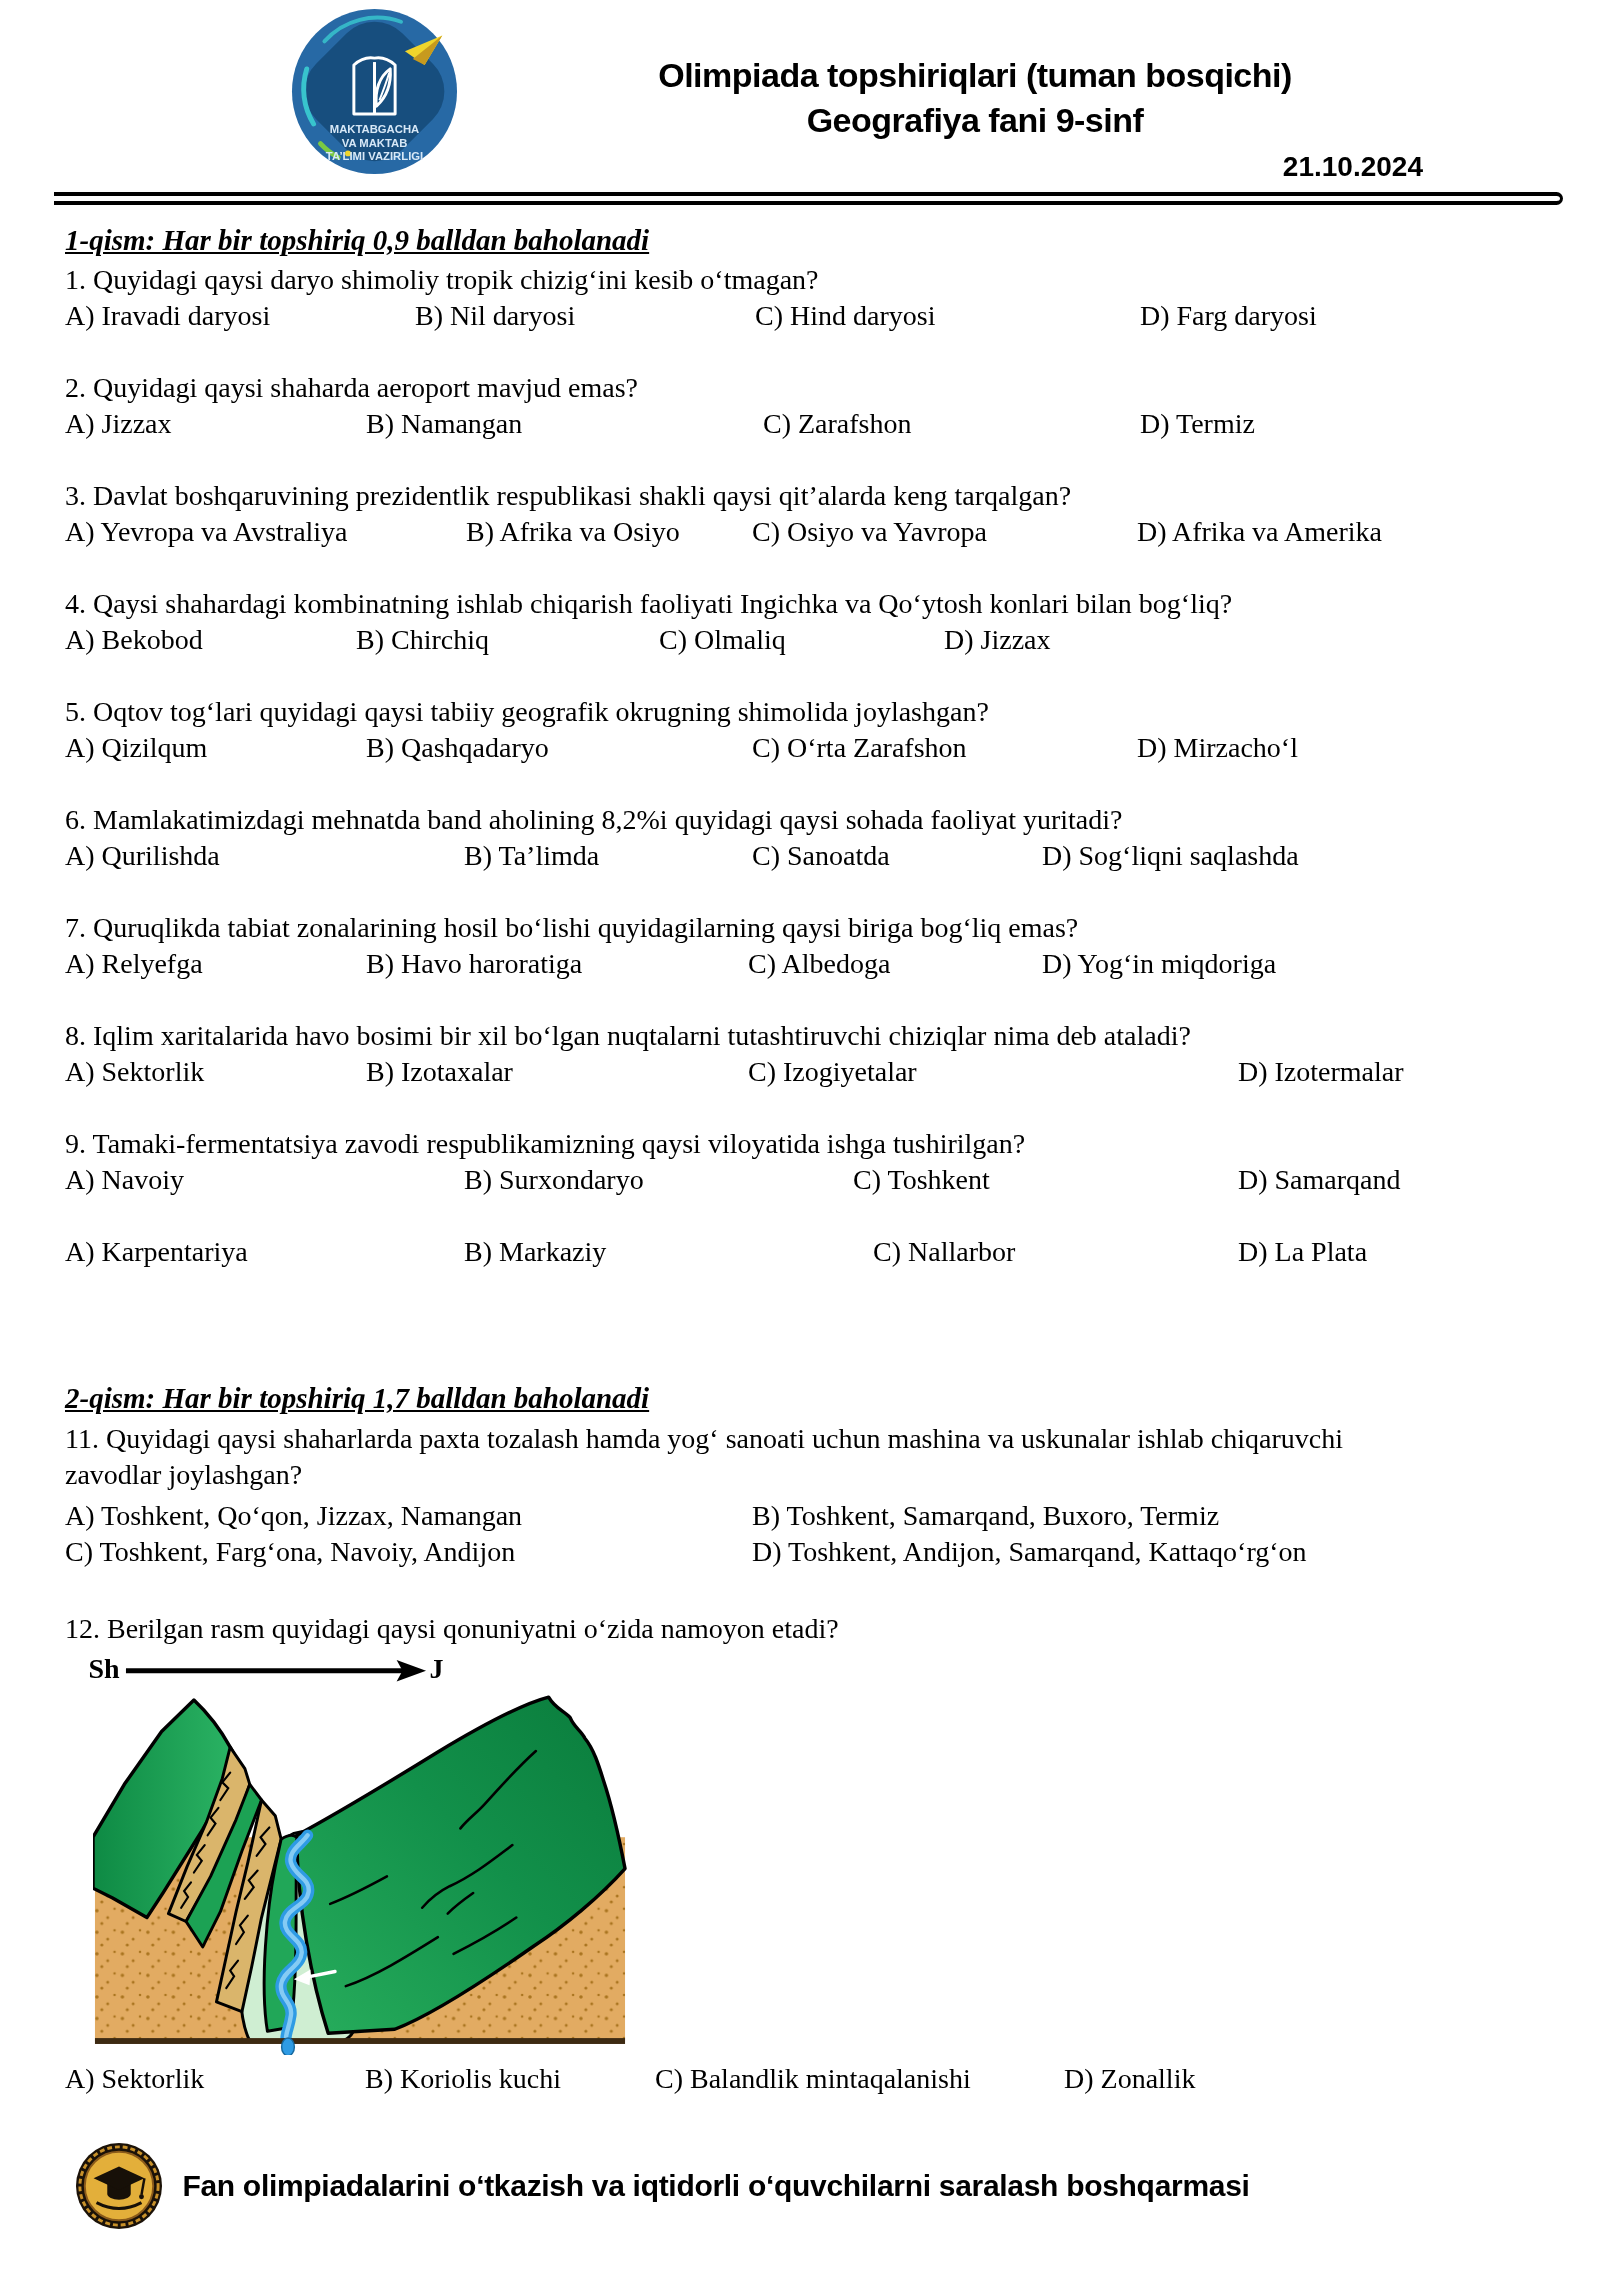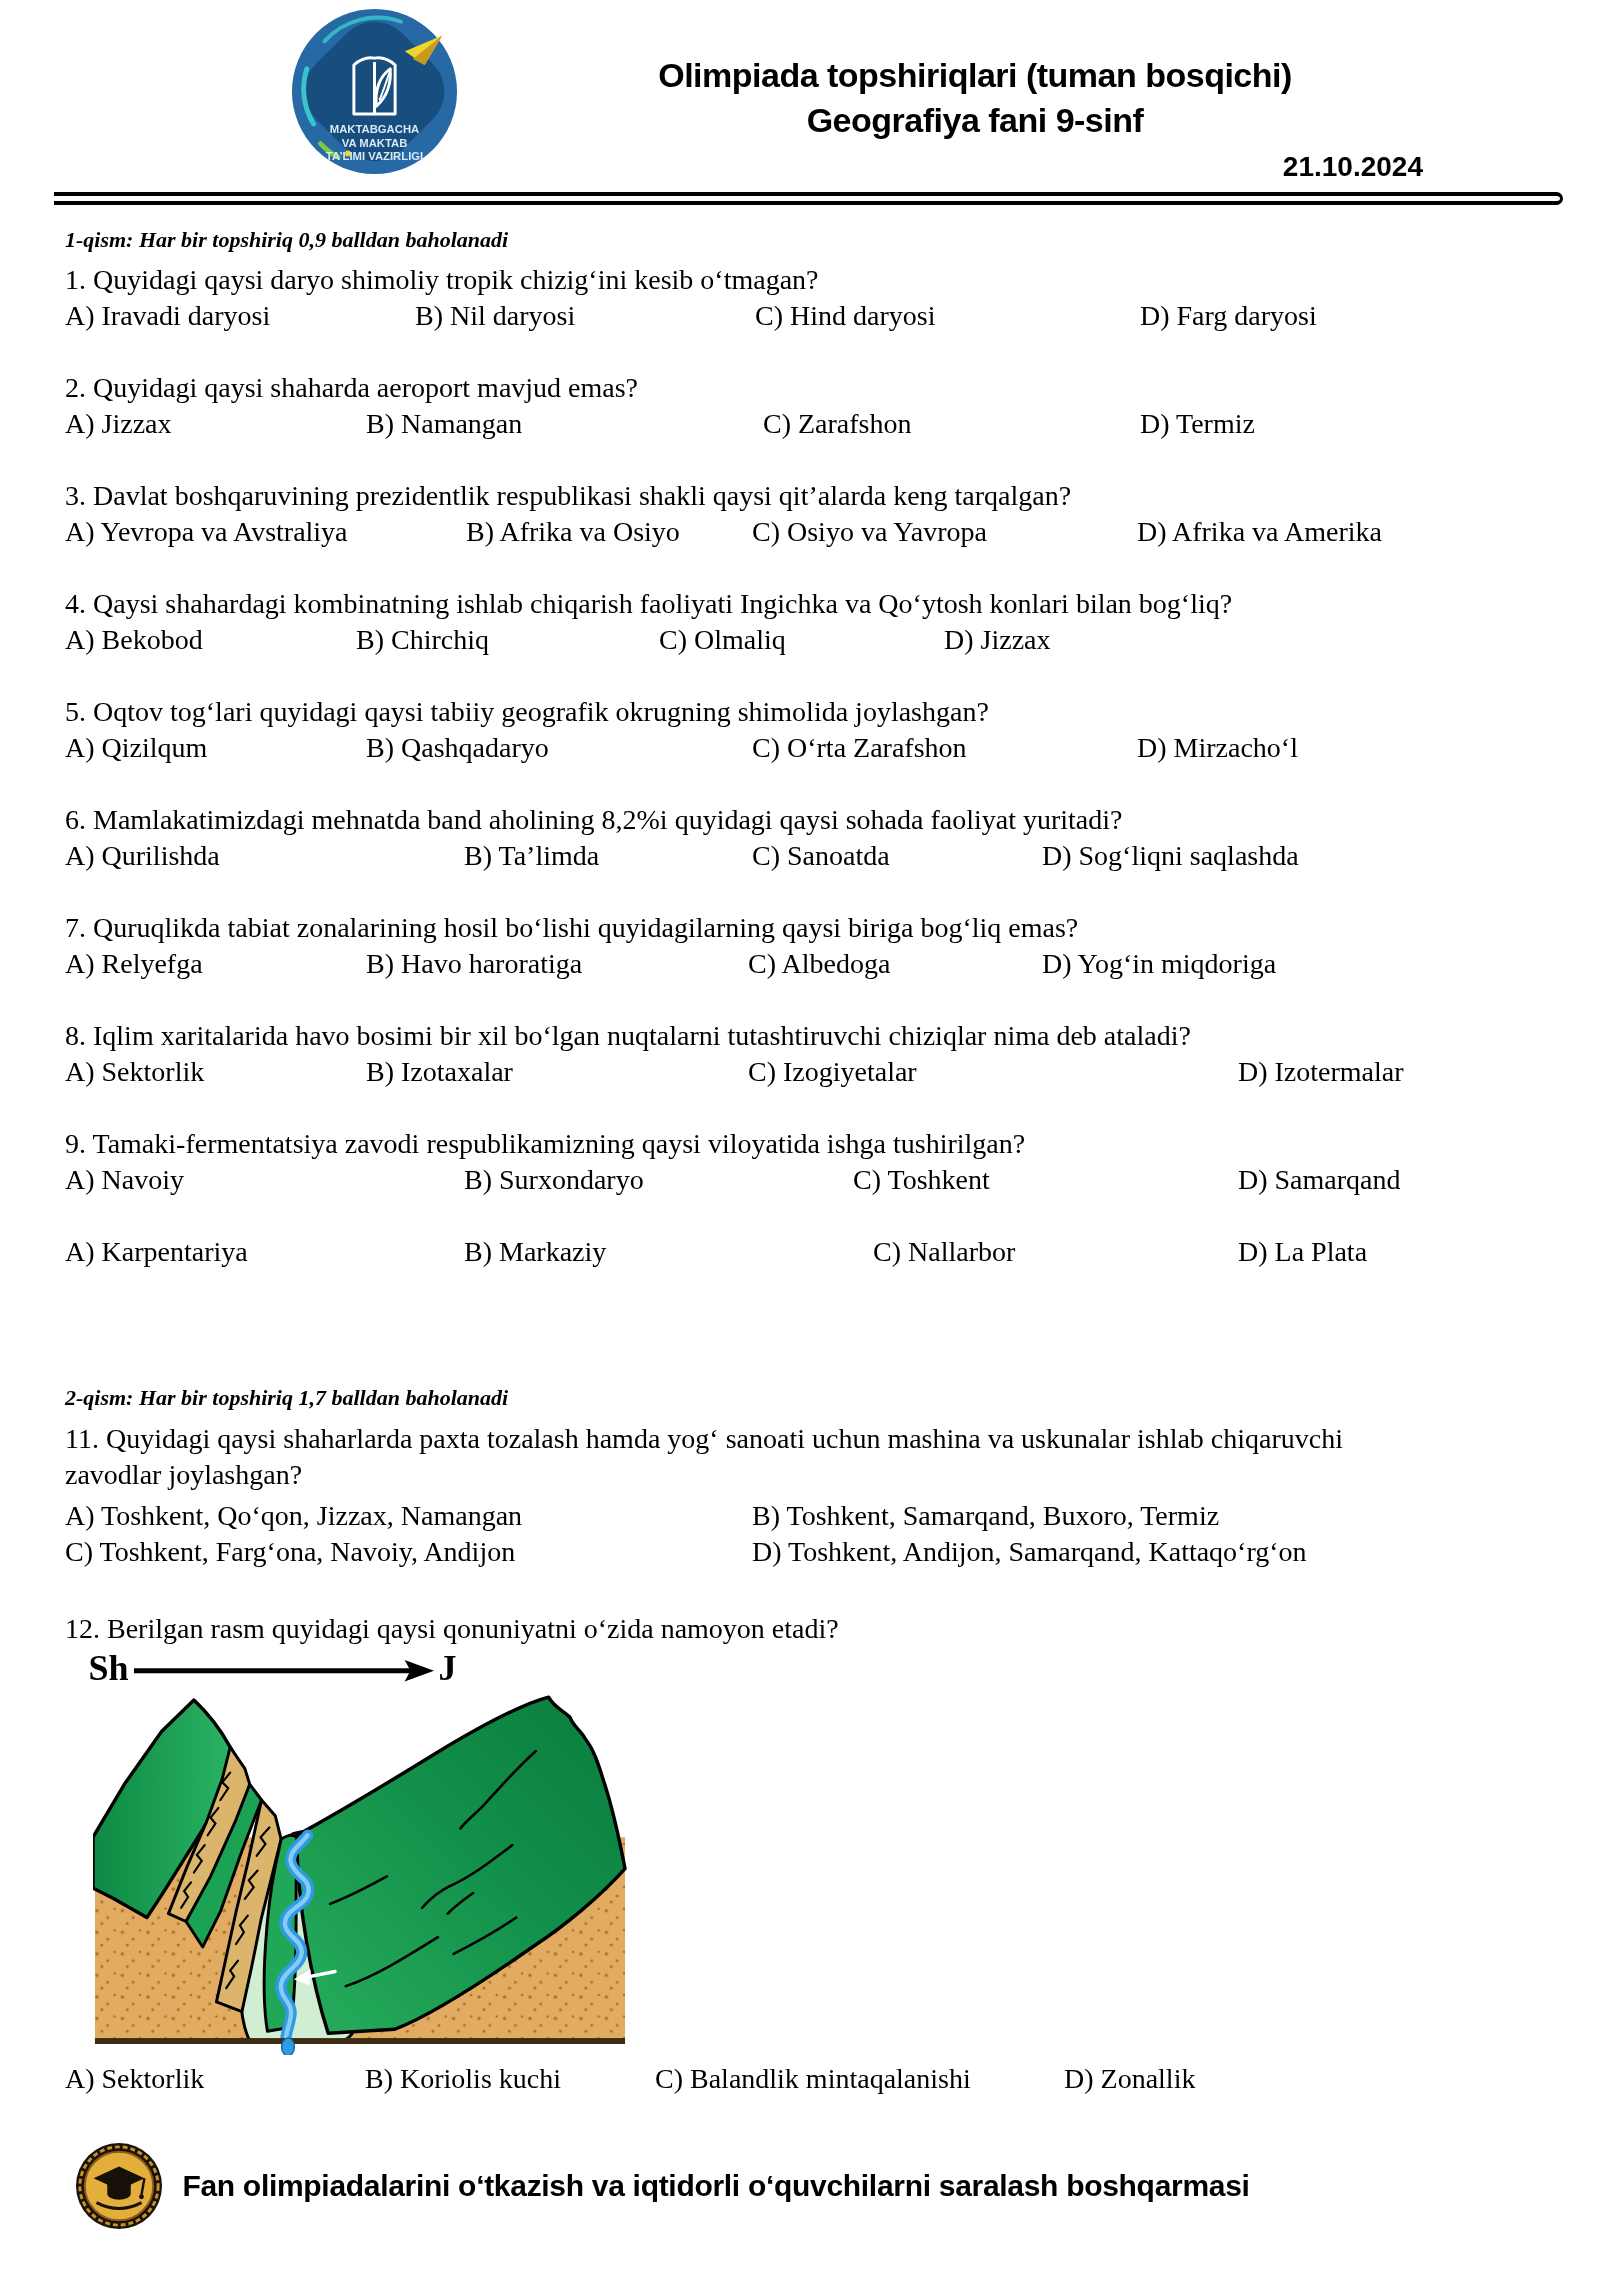--- a/index.html
+++ b/index.html
@@ -21,35 +21,35 @@
     font-family:"Liberation Sans", sans-serif; font-weight:bold; font-size:28px;
   }
   .divider {
     margin-left:54px; width:1506px; height:4.9px; background:#fff;
     border-top:4.9px solid #000; border-bottom:4.9px solid #000; border-right:3.9px solid #000;
     border-radius:0 9.8px 9.8px 0;
   }
   
   .content { padding:0 57px 0 65px; }
   .sec-h {
-    margin-top:16.7px; font-size:22px; font-weight:bold; font-style:italic;
-    line-height:36px;
+    margin-top:16.7px; font-size:29px; font-weight:bold; font-style:italic;
+    text-decoration:underline; line-height:36px;
   }
   .sec-h.second { margin-top:110px; }
   .q { margin-top:36px; }
   .sec-h + .q { margin-top:4.9px; }
   .qtext { font-size:28px; line-height:36px; }
   .opts { position:relative; height:36px; font-size:28px; }
   .opt { position:absolute; top:0; line-height:36px; white-space:nowrap; }
   .q11 .qtext { max-width:1377px; }
   .q12 { margin-top:41px; }
   
   .ns-row {
     height:43px; margin-left:23.5px; display:flex; align-items:center;
-    font-weight:bold; font-size:36px; line-height:43px;
+    font-weight:bold; font-size:28px; line-height:43px;
   }
   .ns-arrow-svg { margin:3.9px 2px 0 3.9px; display:block; }
   .scene { display:block; margin-left:28px; }
   .q12 .opts { margin-top:5.9px; }
   
   .footer { margin:45px 0 0 9.8px; display:flex; align-items:center; gap:19.6px; }
   .footer-logo { width:88px; height:88px; flex:0 0 auto; }
   .footer-text {
     font-family:"Liberation Sans", sans-serif; font-weight:bold; font-size:30px;
     letter-spacing:-0.3px;

